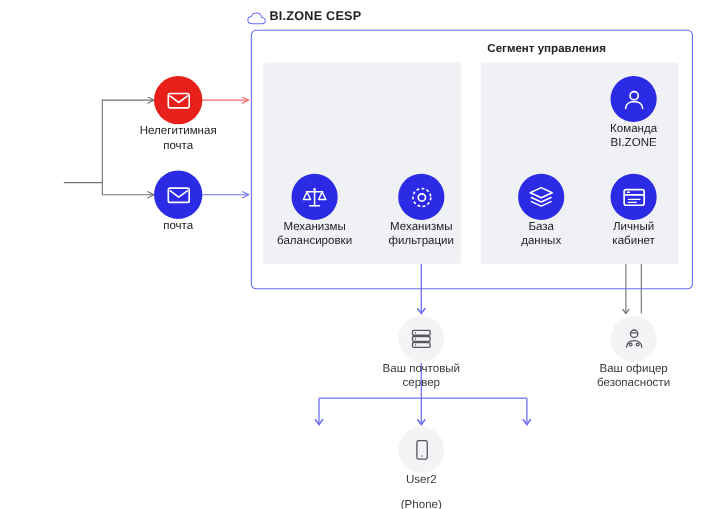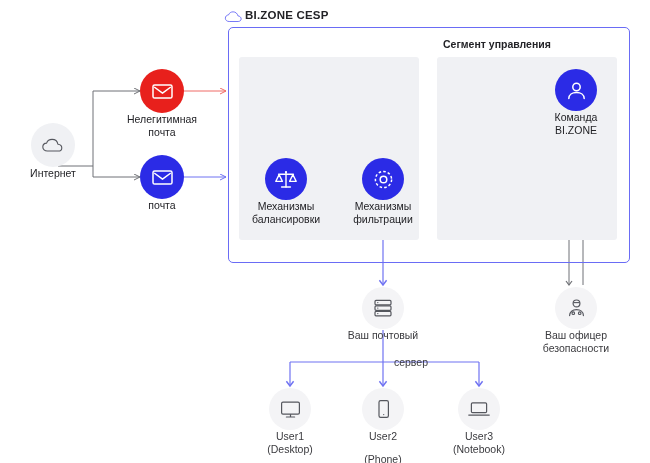--- a/index.html
+++ b/index.html
@@ -112,28 +112,20 @@
   <div class="cesp-box"></div>
   <svg class="cloud-ico" viewBox="0 0 24 16">
     <path d="M6.2,13.4 C3.4,13.4 1.6,11.6 1.6,9.4 C1.6,7.3 3.3,5.6 5.4,5.5 C6.2,3.2 8.4,1.8 10.9,1.8 C13.8,1.8 16.2,3.9 16.7,6.6 C19,6.8 20.6,8.5 20.6,10.3 C20.6,12.1 19,13.4 17,13.4 Z" fill="none" stroke="#6a6cf5" stroke-width="1.1" stroke-linejoin="round"></path>
   </svg>
   <div class="cesp-title">BI.ZONE CESP</div>
 
   <div class="seg filt"></div>
   <div class="seg mgmt"></div>
   <div class="seg-label mgmt">Сегмент управления</div>
 
-  <div class="node" style="left:8px;top:123px;width:90px;">
-    <div class="disc gray" style="width:44px;height:44px;">
-      <svg width="24" height="17" viewBox="0 0 24 17">
-        <path d="M6.4,14 C3.6,14 1.8,12.2 1.8,10 C1.8,7.9 3.5,6.2 5.6,6.1 C6.4,3.8 8.6,2.4 11.1,2.4 C14,2.4 16.4,4.5 16.9,7.2 C19.2,7.4 20.8,9.1 20.8,10.9 C20.8,12.7 19.2,14 17.2,14 Z" fill="none" stroke="#55575e" stroke-width="1.1" stroke-linejoin="round"></path>
-      </svg>
-    </div>
-    <div class="lbl">Интернет</div>
-  </div>
 
   <div class="node" style="left:111px;top:69px;width:102px;">
     <div class="disc red" style="width:44px;height:44px;">
       <svg width="23" height="18" viewBox="0 0 23 18">
         <rect x="2" y="3" width="19" height="13" rx="1.6" fill="none" stroke="#fff" stroke-width="1.5"></rect>
         <path d="M3.2,5 L11.5,11.2 L19.8,5" fill="none" stroke="#fff" stroke-width="1.5" stroke-linejoin="round"></path>
       </svg>
     </div>
     <div class="lbl">Нелегитимная</div>
     <div class="lbl" style="margin-top:0;">почта</div>
@@ -182,80 +174,83 @@
     <div class="disc blue" style="width:42px;height:42px;">
       <svg width="23" height="23" viewBox="0 0 23 23">
         <circle cx="11.5" cy="8" r="3.7" fill="none" stroke="#fff" stroke-width="1.5"></circle>
         <path d="M3.8,19.6 C3.8,15.6 7.2,13.4 11.5,13.4 C15.8,13.4 19.2,15.6 19.2,19.6" fill="none" stroke="#fff" stroke-width="1.5" stroke-linecap="round"></path>
       </svg>
     </div>
     <div class="lbl">Команда</div>
     <div class="lbl" style="margin-top:0;">BI.ZONE</div>
   </div>
 
-
+  <div class="node" style="left:450px;top:158px;width:84px;">
+    <div class="disc blue" style="width:42px;height:42px;">
+      <svg width="24" height="22" viewBox="0 0 24 22">
+        <path d="M12,2.6 L22,7.2 L12,11.8 L2,7.2 Z" fill="none" stroke="#fff" stroke-width="1.4" stroke-linejoin="round"></path>
+        <path d="M2.6,11.3 L12,15.6 L21.4,11.3" fill="none" stroke="#fff" stroke-width="1.4" stroke-linejoin="round"></path>
+        <path d="M2.6,15.1 L12,19.4 L21.4,15.1" fill="none" stroke="#fff" stroke-width="1.4" stroke-linejoin="round"></path>
+      </svg>
+    </div>
+    <div class="lbl">База</div>
+    <div class="lbl" style="margin-top:0;">данных</div>
+  </div>
+
+  <div class="node" style="left:534px;top:158px;width:84px;">
+    <div class="disc blue" style="width:42px;height:42px;">
+      <svg width="23" height="21" viewBox="0 0 23 21">
+        <rect x="2.4" y="3.4" width="18.2" height="14.2" rx="1.8" fill="none" stroke="#fff" stroke-width="1.5"></rect>
+        <line x1="2.4" y1="8.2" x2="20.6" y2="8.2" stroke="#fff" stroke-width="1.5"></line>
+        <line x1="5.3" y1="5.8" x2="7.1" y2="5.8" stroke="#fff" stroke-width="1.2" stroke-linecap="round"></line>
+        <line x1="6.2" y1="12.2" x2="16.8" y2="12.2" stroke="#fff" stroke-width="1.2" stroke-linecap="round"></line>
+        <line x1="6.2" y1="14.9" x2="13.4" y2="14.9" stroke="#fff" stroke-width="1.2" stroke-linecap="round"></line>
+      </svg>
+    </div>
+    <div class="lbl">Личный</div>
+    <div class="lbl" style="margin-top:0;">кабинет</div>
+  </div>
 
   <div class="node" style="left:338px;top:287px;width:90px;">
     <div class="disc clear" style="width:42px;height:42px;">
       <svg width="22" height="22" viewBox="0 0 22 22">
         <g fill="none" stroke="#55575e" stroke-width="1.2">
           <rect x="3" y="3.4" width="16" height="4.4" rx="1"></rect>
           <rect x="3" y="8.9" width="16" height="4.4" rx="1"></rect>
           <rect x="3" y="14.4" width="16" height="4.4" rx="1"></rect>
         </g>
         <circle cx="5.8" cy="5.6" r="0.7" fill="#55575e"></circle>
         <circle cx="5.8" cy="11.1" r="0.7" fill="#55575e"></circle>
         <circle cx="5.8" cy="16.6" r="0.7" fill="#55575e"></circle>
       </svg>
     </div>
     <div class="lbl gray">Ваш почтовый</div>
-    <div class="lbl gray" style="margin-top:14px;text-align:right;">сервер</div>
+    <div class="lbl gray" style="margin-top:0;">сервер</div>
   </div>
 
   <div class="node" style="left:531px;top:287px;width:90px;">
     <div class="disc clear" style="width:42px;height:42px;">
       <svg width="23" height="22" viewBox="0 0 23 22">
         <circle cx="11.5" cy="6.4" r="3.4" fill="none" stroke="#55575e" stroke-width="1.2"></circle>
         <line x1="8.3" y1="5.6" x2="14.7" y2="5.6" stroke="#55575e" stroke-width="1.1"></line>
         <path d="M4.6,18.6 C4.6,14.8 7.7,12.6 11.5,12.6 C15.3,12.6 18.4,14.8 18.4,18.6" fill="none" stroke="#55575e" stroke-width="1.2" stroke-linecap="round"></path>
         <circle cx="8.3" cy="16.2" r="1.3" fill="none" stroke="#55575e" stroke-width="1.1"></circle>
         <circle cx="14.7" cy="16.2" r="1.3" fill="none" stroke="#55575e" stroke-width="1.1"></circle>
       </svg>
     </div>
     <div class="lbl gray">Ваш офицер</div>
     <div class="lbl gray" style="margin-top:0;">безопасности</div>
   </div>
 
-  <div class="node" style="left:245px;top:388px;width:90px;">
-    <div class="disc clear" style="width:42px;height:42px;">
-      <svg width="23" height="21" viewBox="0 0 23 21">
-        <rect x="2.6" y="3.2" width="17.8" height="12" rx="1.4" fill="none" stroke="#55575e" stroke-width="1.2"></rect>
-        <line x1="11.5" y1="15.2" x2="11.5" y2="18" stroke="#55575e" stroke-width="1.2"></line>
-        <line x1="7.4" y1="18" x2="15.6" y2="18" stroke="#55575e" stroke-width="1.2" stroke-linecap="round"></line>
-      </svg>
-    </div>
-    <div class="lbl gray">User1</div>
-    <div class="lbl gray" style="margin-top:0;">(Desktop)</div>
-  </div>
 
   <div class="node" style="left:338px;top:388px;width:90px;">
     <div class="disc clear" style="width:42px;height:42px;">
       <svg width="20" height="22" viewBox="0 0 20 22">
         <rect x="6" y="2.6" width="9.4" height="16.8" rx="1.6" fill="none" stroke="#55575e" stroke-width="1.2"></rect>
         <circle cx="10.7" cy="16.6" r="0.65" fill="#55575e"></circle>
       </svg>
     </div>
     <div class="lbl gray">User2</div>
     <div class="lbl gray" style="margin-top:10px;">(Phone)</div>
   </div>
 
-  <div class="node" style="left:434px;top:388px;width:90px;">
-    <div class="disc clear" style="width:42px;height:42px;">
-      <svg width="24" height="20" viewBox="0 0 24 20">
-        <rect x="4.4" y="3.8" width="15.2" height="9.8" rx="1.2" fill="none" stroke="#55575e" stroke-width="1.2"></rect>
-        <line x1="1.8" y1="16.1" x2="22.2" y2="16.1" stroke="#55575e" stroke-width="1.3" stroke-linecap="round"></line>
-      </svg>
-    </div>
-    <div class="lbl gray">User3</div>
-    <div class="lbl gray" style="margin-top:0;">(Notebook)</div>
-  </div>
 
 </div>
 
 </body></html>

